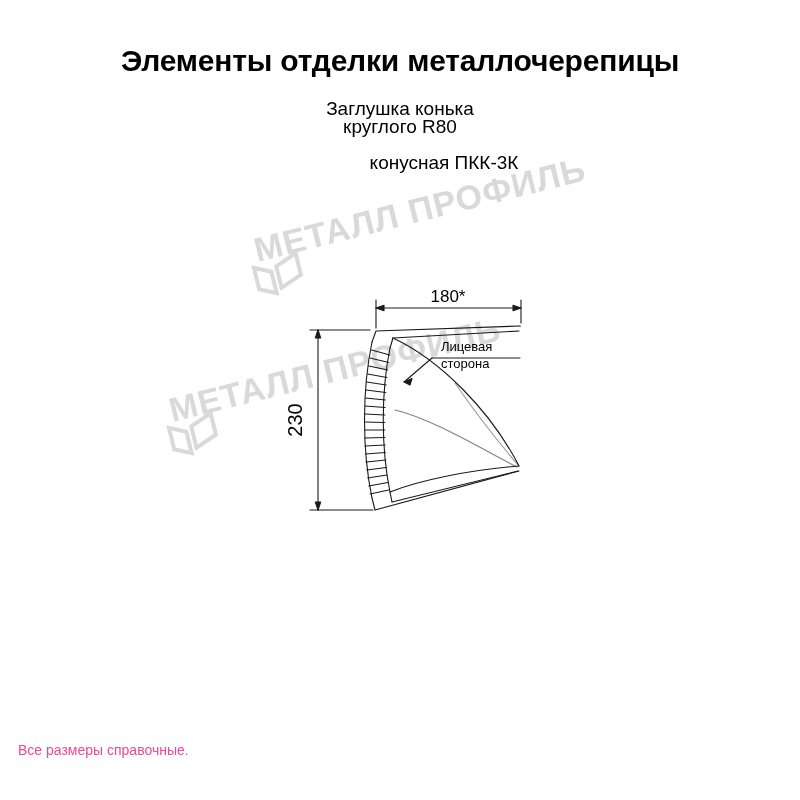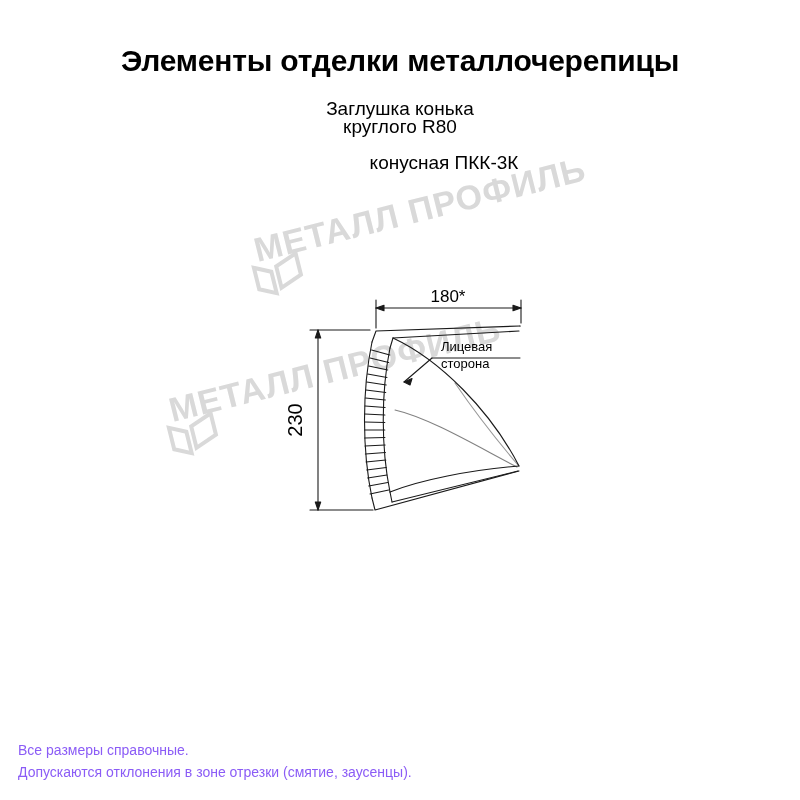--- a/index.html
+++ b/index.html
@@ -51,21 +51,21 @@
     left: 0; top: 180px;
     width: 800px;
     height: 520px;
   }
 
   .footnotes {
     position: absolute;
     left: 18px;
     width: 760px;
     font-size: 14px;
-    color: #8b5cf6;
+    color: #ec4899;
   }
   .footnotes.f1 { top: 742px; }
   .footnotes.f2 { top: 764px; }
 
   .wm {
     position: absolute;
     font-family: "Liberation Sans", sans-serif;
     font-weight: bold;
     color: #d9d9d9;
     white-space: nowrap;
@@ -187,15 +187,14 @@
 
     <text x="448" y="122" text-anchor="middle" font-family="Liberation Sans, sans-serif" font-size="17" fill="#000">180*</text>
 
     <text x="302" y="240" text-anchor="middle" font-family="Liberation Sans, sans-serif" font-size="20" fill="#000" transform="rotate(-90 302 240)">230</text>
 
     <text x="441" y="171" font-family="Liberation Sans, sans-serif" font-size="13" fill="#000">Лицевая</text>
     <text x="441" y="188" font-family="Liberation Sans, sans-serif" font-size="13" fill="#000">сторона</text>
   </svg>
 
   <div class="footnotes f1">Все размеры справочные.</div>
-  <div class="footnotes f2">Допускаются отклонения в зоне отрезки (смятие, заусенцы).</div>
 
 </div>
 
 </body></html>

